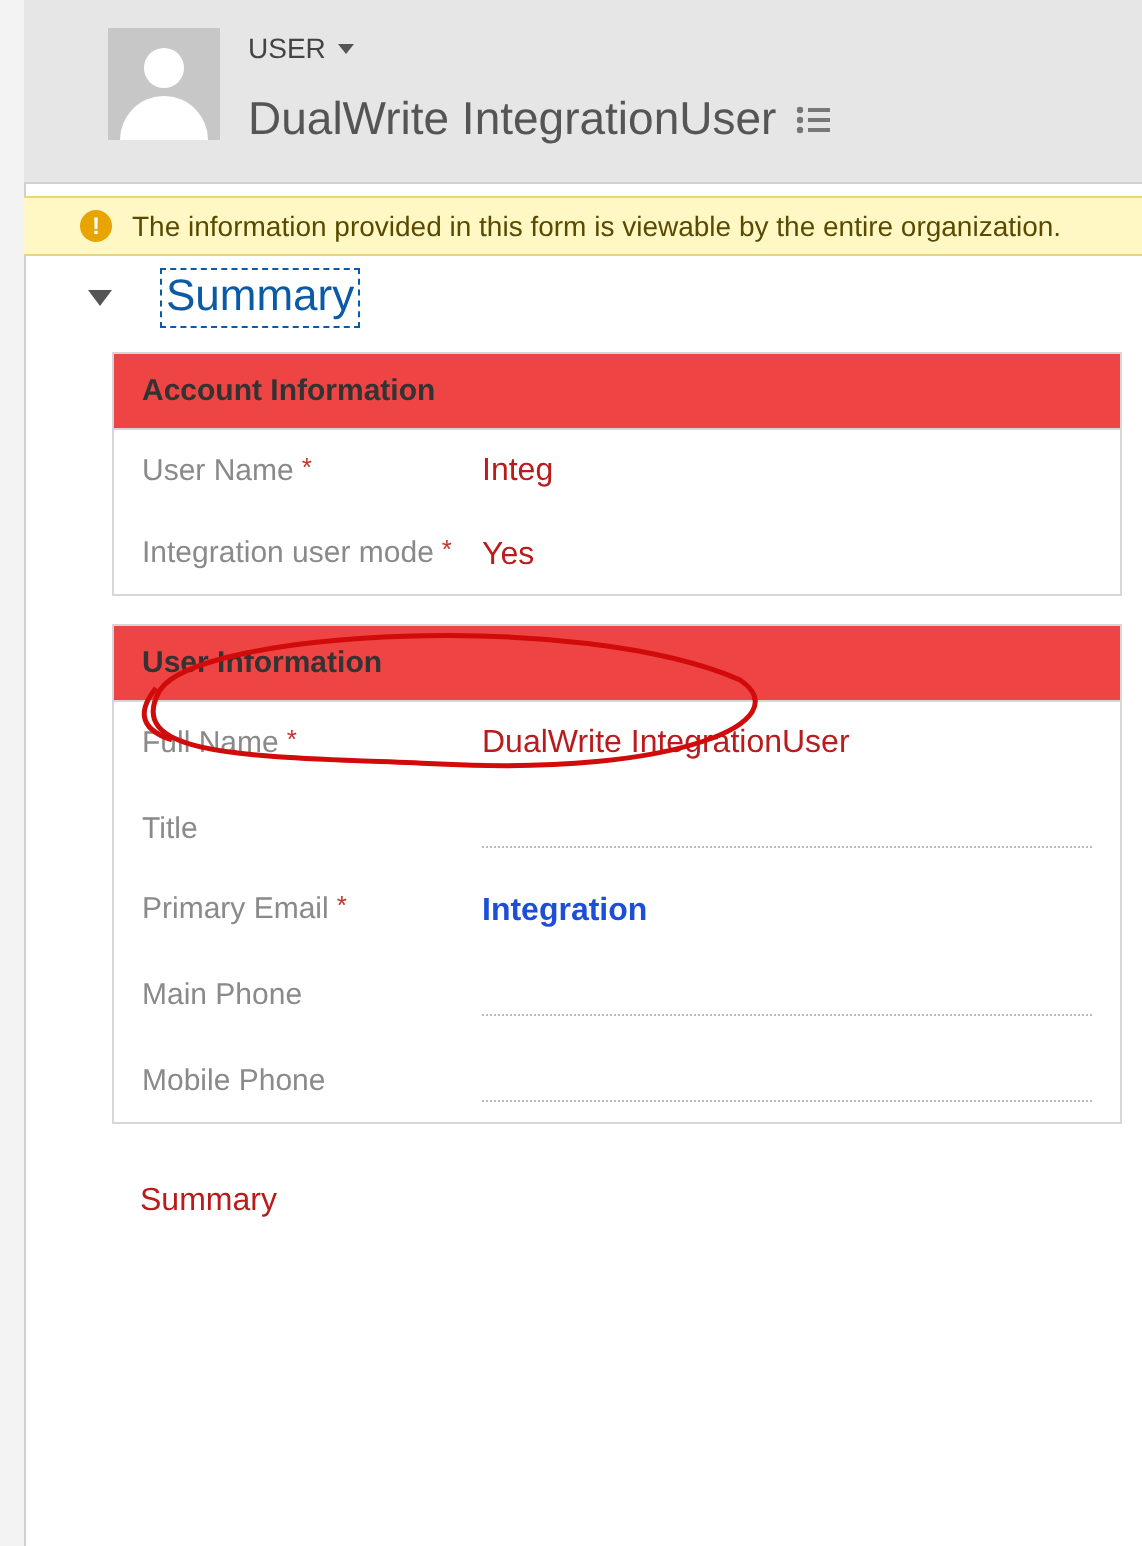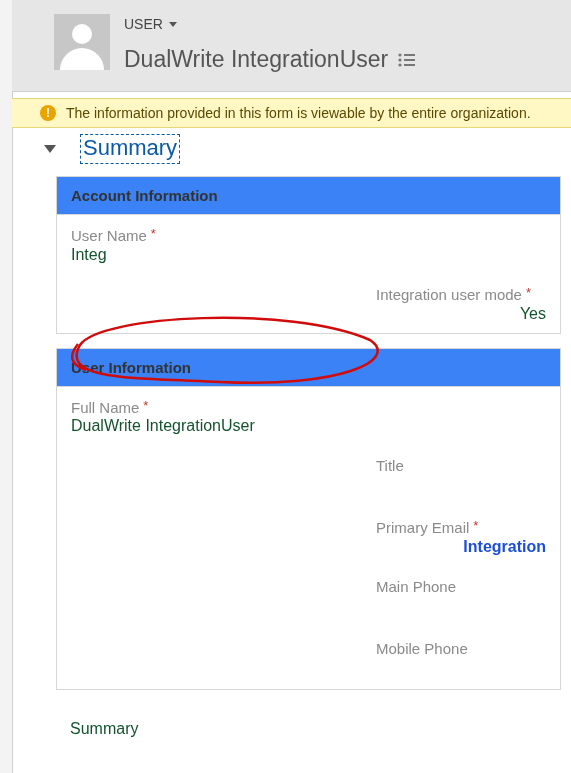--- a/index.html
+++ b/index.html
@@ -19,26 +19,26 @@
   .list-icon svg{display:block;}
   
   .notice{background:#fff8c5;border:1px solid #e8d67a;border-left:none;border-right:none;margin-top:6px;padding:6px 12px 6px 28px;display:flex;align-items:center;gap:10px;color:#5a4a00;font-size:14px;}
   .notice-icon{width:16px;height:16px;border-radius:50%;background:#e8a400;color:#fff;font-weight:bold;font-size:12px;display:flex;align-items:center;justify-content:center;flex:none;}
   
   .section-title{display:flex;align-items:center;gap:24px;padding:6px 0 6px 32px;}
   .tri{width:0;height:0;border-left:6px solid transparent;border-right:6px solid transparent;border-top:8px solid #555;transform:rotate(0deg);}
   .summary-label{font-size:22px;color:#0a5aa6;border:1px dashed #0a5aa6;padding:0 2px 2px 2px;}
   
   .panel{border:1px solid #d6d6d6;margin:6px 10px 14px 44px;}
-  .panel-hdr{background:#3b82f6;padding:10px 14px;font-weight:600;color:#333;border-bottom:1px solid #d6d6d6;}
-  .field{display:flex;align-items:flex-start;padding:12px 14px 10px 14px;flex-direction:column;}
+  .panel-hdr{background:#ef4444;padding:10px 14px;font-weight:600;color:#333;border-bottom:1px solid #d6d6d6;}
+  .field{display:flex;align-items:flex-start;padding:12px 14px 10px 14px;}
   .field + .field{border-top:none;align-items:flex-end;}
   .flabel{width:170px;color:#8a8a8a;font-size:15px;line-height:1.25;display:flex;align-items:flex-start;gap:4px;flex:none;}
   .req{color:#c0392b;font-size:13px;line-height:1;}
-  .fvalue{flex:1;color:#14532d;font-size:16px;}
+  .fvalue{flex:1;color:#b91c1c;font-size:16px;}
   .fvalue.link{color:#1d4ed8;font-weight:700;}
   .fvalue.dotted{border-bottom:1px dotted #bbb;min-height:20px;}
   .status-row{padding:16px 14px 0 58px;display:flex;}
   .status-row .flabel{width:186px;}
   
   .annot{position:absolute;pointer-events:none;}
   .annot svg{overflow:visible;}
 </style>
 </head>
 <body>

